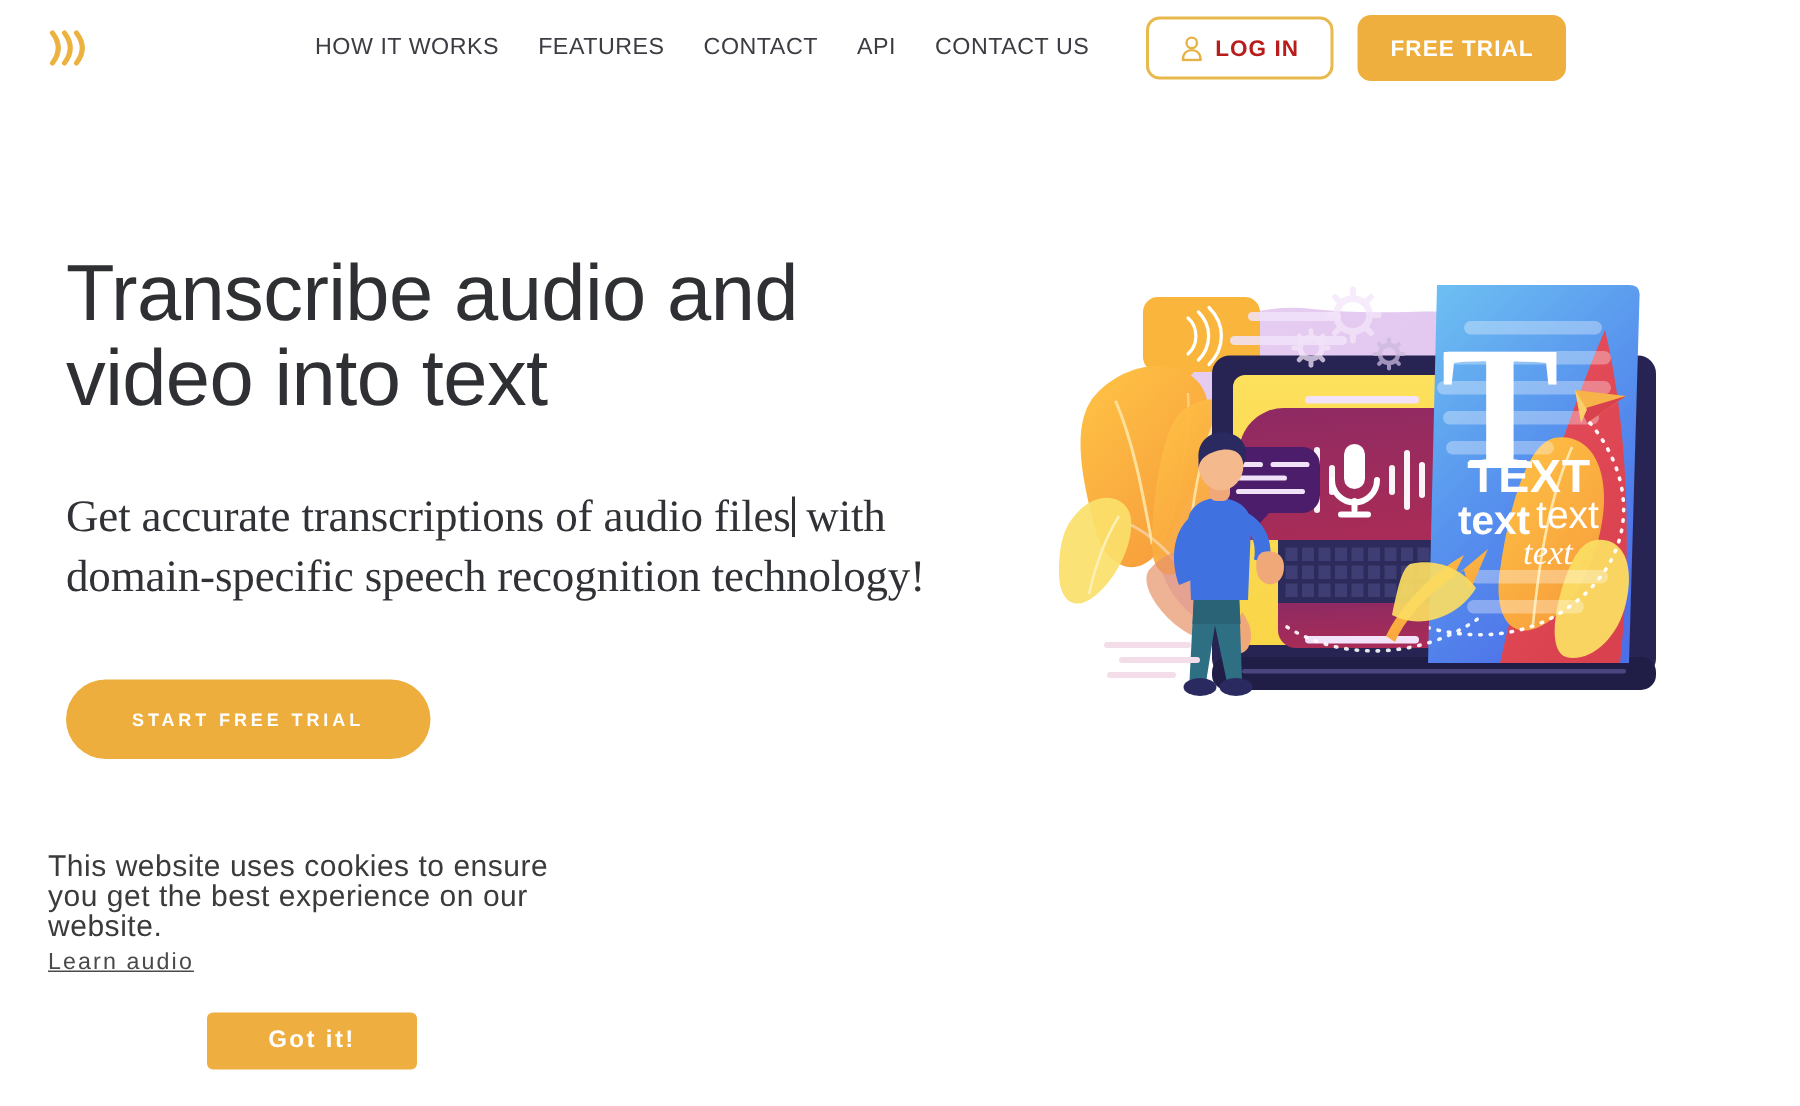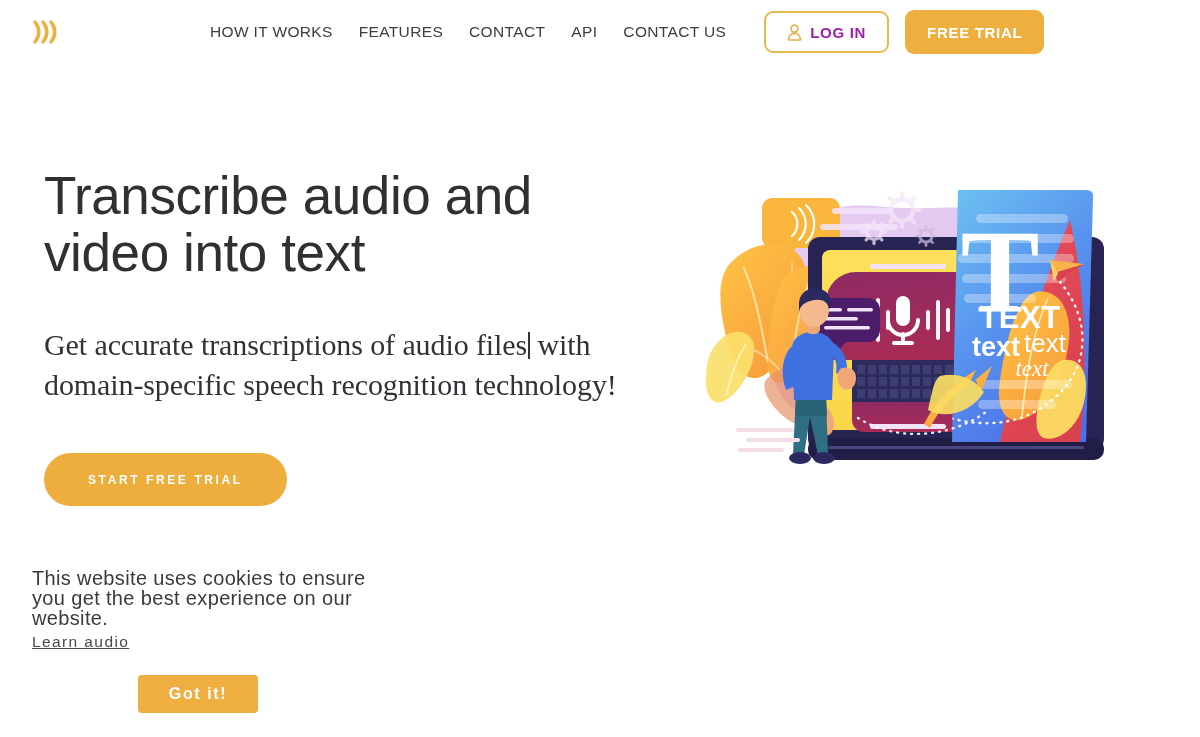--- a/index.html
+++ b/index.html
@@ -71,21 +71,21 @@
   .btn-login {
     display: flex;
     align-items: center;
     justify-content: center;
     gap: 8px;
     height: 42px;
     padding: 0 21px;
     border: 2px solid #E8B94C;
     border-radius: 9px;
     background: #ffffff;
-    color: #a21caf;
+    color: #b91c1c;
     font-size: 15px;
     font-weight: 700;
     letter-spacing: 0.7px;
     cursor: pointer;
     white-space: nowrap;
   }
 
   .btn-freetrial {
     display: flex;
     align-items: center;
@@ -191,21 +191,21 @@
     margin-top: 5px;
     font-size: 15.5px;
     letter-spacing: 1.4px;
     color: #4a4a4a;
     text-decoration: underline;
     cursor: pointer;
   }
   .btn-gotit {
     display: block;
     margin: 24px 0 0 106px;
-    width: 120px;
+    width: 140px;
     height: 38px;
     border: none;
     border-radius: 4px;
     background: #EEAF40;
     color: #ffffff;
     font-size: 16px;
     font-weight: 700;
     letter-spacing: 1.6px;
     cursor: pointer;
   }

